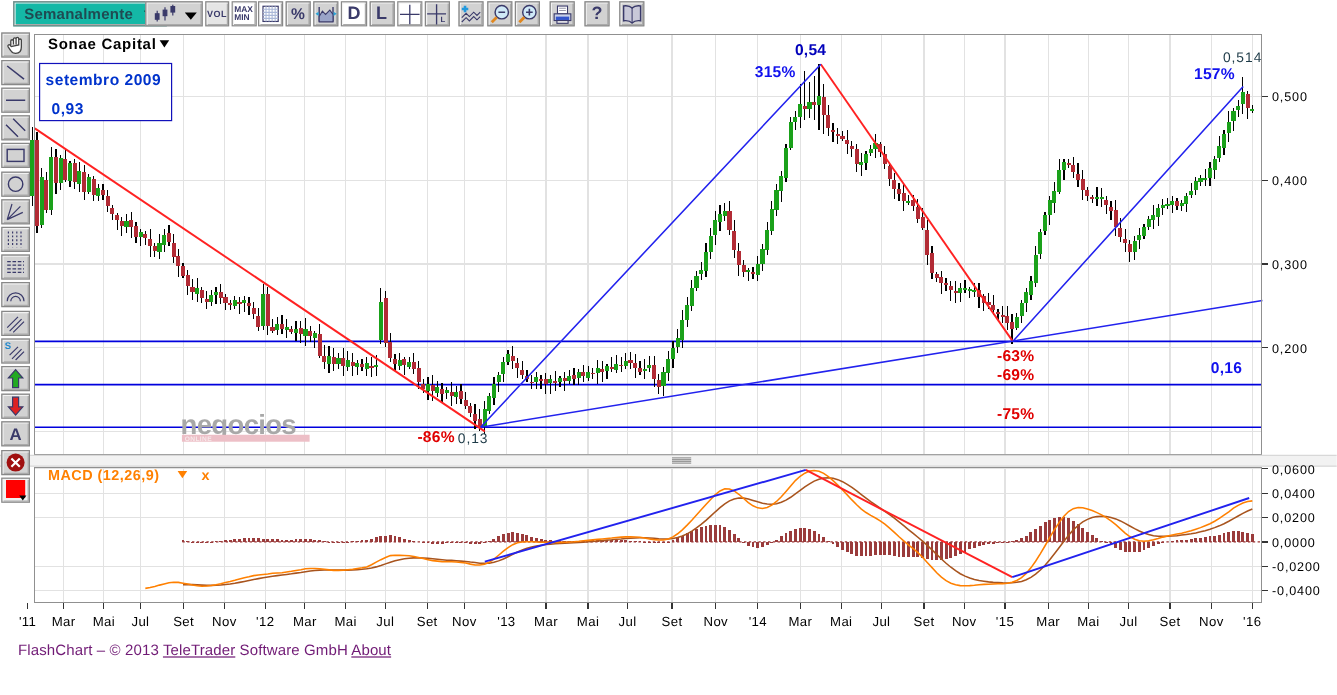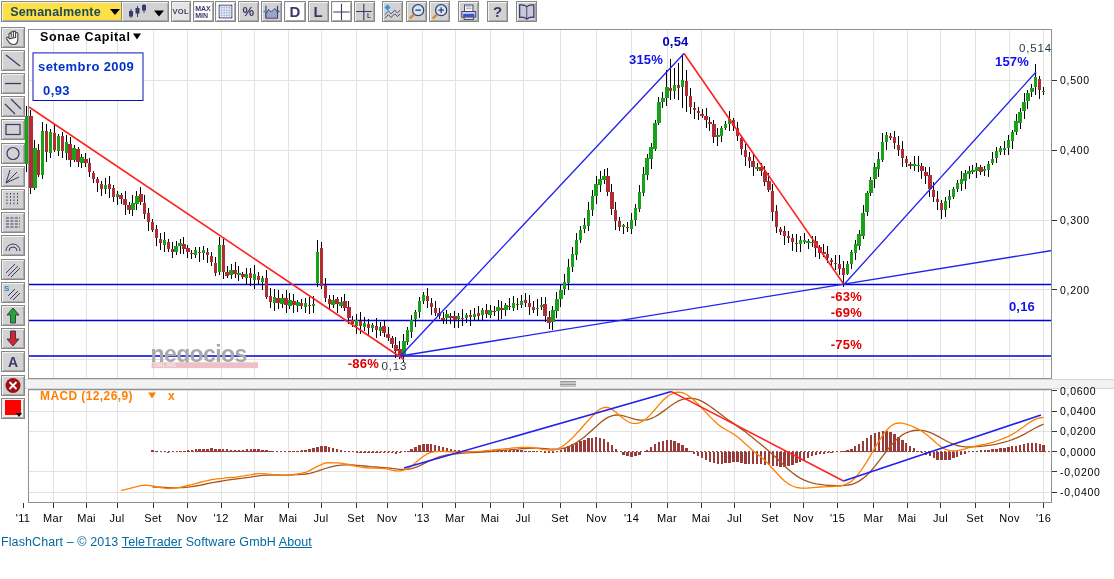--- a/index.html
+++ b/index.html
@@ -13,21 +13,21 @@
 .qm{font-size:15px;font-weight:bold;color:#3a3a6a}
 .sb{position:absolute;left:1px;width:24px;height:21px;background:#d2d2d2;border:1px solid #888;box-shadow:inset 1px 1px 0 #f2f2f2, inset -1px -1px 0 #aaa;display:flex;align-items:center;justify-content:center}
 #chart{position:absolute;left:0;top:0}
 .xl{font:11px "Liberation Sans",sans-serif;fill:#000;letter-spacing:.3px}
 .yl{font:10.5px "Liberation Sans",sans-serif;fill:#000;letter-spacing:.7px}
 .b12{font:bold 13px "Liberation Sans",sans-serif;letter-spacing:.2px}
 .n11s{font:11.5px "Liberation Sans",sans-serif;letter-spacing:.8px}
 .title{font:bold 12.5px "Liberation Sans",sans-serif;fill:#000;letter-spacing:.6px}
 .tt{font:bold 13px "Liberation Sans",sans-serif;fill:#0033cc;letter-spacing:.4px}
 .mt{font:bold 12px "Liberation Sans",sans-serif;fill:#ff8000;letter-spacing:.4px}
-#footer{position:absolute;left:1px;top:535px;font-size:12.5px;color:#0369a1;letter-spacing:.1px}
+#footer{position:absolute;left:15px;top:535px;font-size:12.5px;color:#701a75;letter-spacing:.1px}
 #footer span{text-decoration:underline}
 </style></head><body>
 <div id="wrap">
 <svg id="chart" width="1114" height="579">
 <path d="M53 29.5V378.5 M86.5 29.5V378.5 M117 29.5V378.5 M153 29.5V378.5 M187 29.5V378.5 M221 29.5V378.5 M254 29.5V378.5 M288 29.5V378.5 M321 29.5V378.5 M356 29.5V378.5 M387 29.5V378.5 M422 29.5V378.5 M455 29.5V378.5 M490 29.5V378.5 M523 29.5V378.5 M560 29.5V378.5 M596.5 29.5V378.5 M631.5 29.5V378.5 M667 29.5V378.5 M701 29.5V378.5 M734.5 29.5V378.5 M770 29.5V378.5 M803.5 29.5V378.5 M837.5 29.5V378.5 M873.5 29.5V378.5 M907 29.5V378.5 M940.5 29.5V378.5 M975 29.5V378.5 M1009.5 29.5V378.5 M1043.5 29.5V378.5 M53 389.5V502 M86.5 389.5V502 M117 389.5V502 M153 389.5V502 M187 389.5V502 M221 389.5V502 M254 389.5V502 M288 389.5V502 M321 389.5V502 M356 389.5V502 M387 389.5V502 M422 389.5V502 M455 389.5V502 M490 389.5V502 M523 389.5V502 M560 389.5V502 M596.5 389.5V502 M631.5 389.5V502 M667 389.5V502 M701 389.5V502 M734.5 389.5V502 M770 389.5V502 M803.5 389.5V502 M837.5 389.5V502 M873.5 389.5V502 M907 389.5V502 M940.5 389.5V502 M975 389.5V502 M1009.5 389.5V502 M1043.5 389.5V502 M29 80.4H1051 M29 150.2H1051 M29 220H1051 M29 289.8H1051 M29 359.6H1051 M29 390.7H1051 M29 411H1051 M29 431.3H1051 M29 471.9H1051 M29 492.2H1051" stroke="#e2e2e2" fill="none" shape-rendering="crispEdges"></path>
 <path d="M29 284.5H1051 M29 320.5H1051 M29 356H1051" stroke="#0000dd" stroke-width="1.3" fill="none"></path>
 <g>
 <text x="150.5" y="362" style="font:bold 23px Liberation Sans,sans-serif;letter-spacing:-0.6px" fill="#a8a8a8">negocios</text>
 <rect x="151.6" y="362.3" width="106.4" height="5.8" fill="#edbfc7"></rect>
 <text x="154" y="367.3" style="font:bold 5.5px Liberation Sans,sans-serif;letter-spacing:.3px" fill="#f7e8ea">ONLINE</text>
@@ -103,21 +103,21 @@
 <text x="1022" y="311" fill="#1111ee" class="b12" text-anchor="middle">0,16</text>
 <text x="40" y="41" class="title">Sonae Capital</text>
 <path d="M133 33.5l8 0l-4 6z" fill="#000"></path>
 <rect x="33" y="52.9" width="110" height="47.6" fill="#fff" stroke="#1111bb"></rect>
 <text x="38" y="71" class="tt">setembro 2009</text>
 <text x="43" y="95" class="tt">0,93</text>
 <text x="40" y="400" class="mt">MACD (12,26,9)</text>
 <path d="M148 392.5l8 0l-4 6z" fill="#ff8000"></path>
 <text x="168" y="400" class="mt">x</text>
 </svg>
-<div class="tb" style="left:1px;width:128px;background:#fde047">
+<div class="tb" style="left:11px;width:128px;background:#14b8a6">
       <span class="semt">Semanalmente</span>
       <span class="caret"></span>
     </div>
     <div class="tb" style="left:120.5px;width:48px;background:#d2d2d2">
       <svg width="46" height="20" viewBox="0 0 46 20">
         <g stroke="#3a3a6a" stroke-width="1" fill="#3a3a6a">
           <path d="M9 7v9" fill="none"></path>
           <rect x="7.5" y="9.5" width="3" height="4.5"></rect>
           <path d="M15.5 4v11" fill="none"></path>
           <rect x="14" y="6.5" width="3" height="4.5"></rect>

